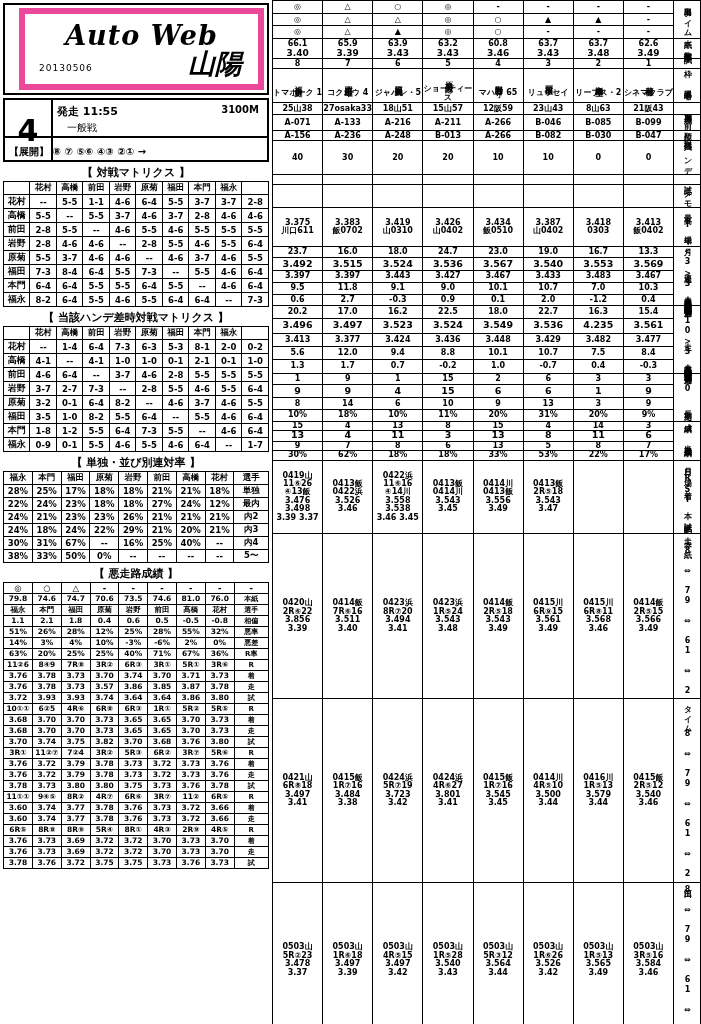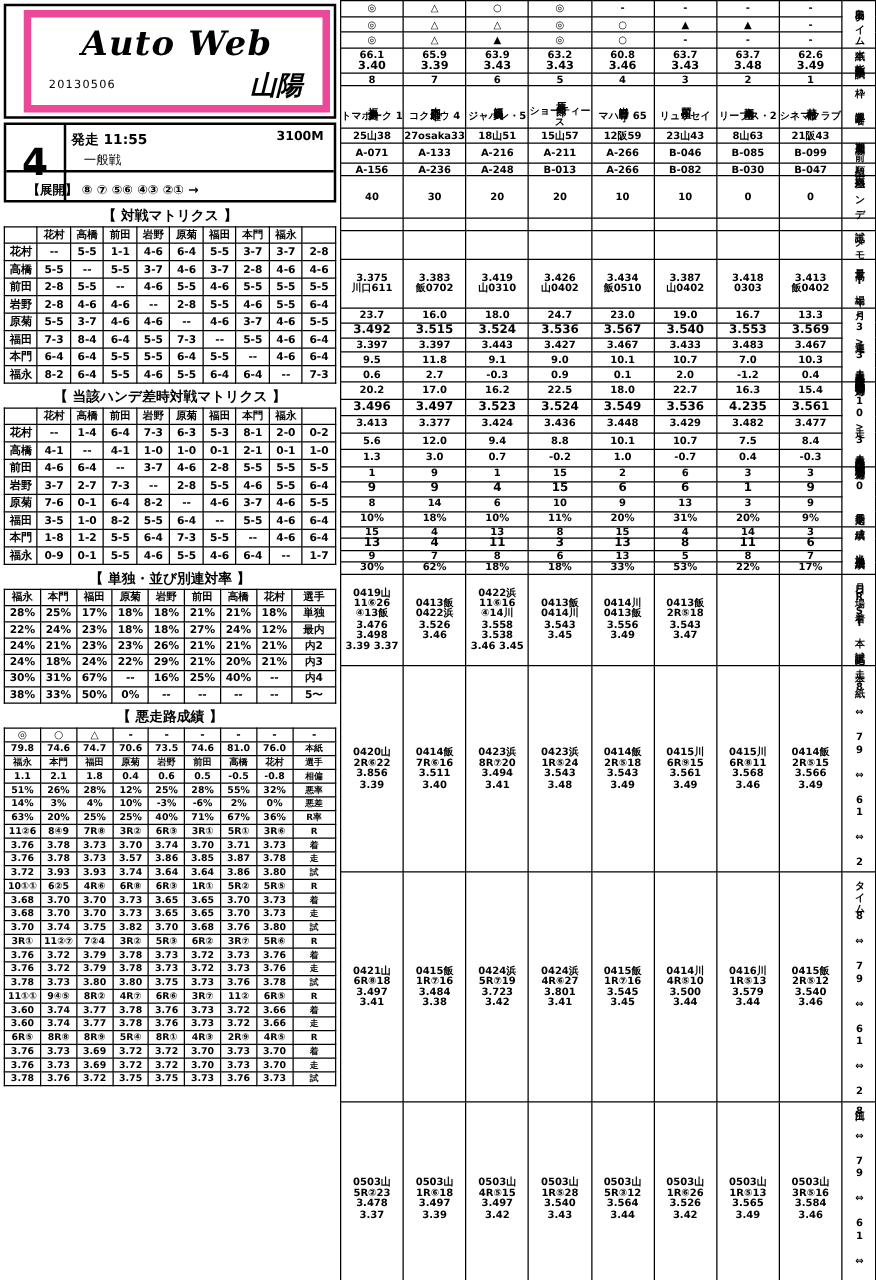--- a/index.html
+++ b/index.html
@@ -10,29 +10,29 @@
 
   
   table{border-collapse:collapse;}
   td,th{border:1px solid #000;padding:0;text-align:center;vertical-align:middle;font-weight:bold;}
 
   
   .logo-box{border:2px solid #000;margin:3px;height:88px;position:relative;background:#fff;}
   .logo-inner{border:6px solid #ec4899;position:absolute;left:3px;top:3px;right:3px;bottom:3px;margin-left:11px;}
   .logo-title{font-family:"DejaVu Serif","Liberation Serif",serif;font-style:italic;font-weight:bold;font-size:27px;letter-spacing:1px;text-align:center;margin-top:6px;}
   .logo-date{font-size:9px;letter-spacing:1px;margin-left:14px;margin-top:12px;}
-  .logo-sanyo{position:absolute;right:16px;bottom:2px;font-size:21px;font-style:italic;font-weight:bold;font-family:"DejaVu Serif","Liberation Serif",serif;}
+  .logo-sanyo{position:absolute;right:16px;bottom:2px;font-size:27px;font-style:italic;font-weight:bold;font-family:"DejaVu Serif","Liberation Serif",serif;}
 
   
   .racehead{margin:0 3px;border:2px solid #000;height:60px;position:relative;}
   .rh-num{position:absolute;left:0;top:0;width:46px;height:100%;border-right:2px solid #000;font-size:30px;font-weight:bold;display:flex;align-items:center;justify-content:center;}
   .rh-time{position:absolute;left:52px;top:4px;font-size:11px;font-weight:bold;}
   .rh-dist{position:absolute;right:8px;top:4px;font-size:10px;font-weight:bold;}
   .rh-kind{position:absolute;left:62px;top:21px;font-size:10px;}
-  .rh-tenkai{position:absolute;left:17px;bottom:1px;font-size:10px;font-weight:bold;white-space:nowrap;}
+  .rh-tenkai{position:absolute;left:4px;bottom:1px;font-size:10px;font-weight:bold;white-space:nowrap;}
   .rh-div{position:absolute;left:0;right:0;top:36px;border-top:2px solid #000;}
 
   .sect-title{text-align:center;font-size:11px;font-weight:bold;margin:3px 0 1px 0;}
 
   .t-matrix{width:266px;margin:0 3px;font-size:8.5px;}
   .t-matrix td{height:11px;}
   .t-matrix td.hd{font-size:8.5px;background:#fff;}
   .t-matrix td.nm{font-size:9px;}
 
   .t-rate{width:266px;margin:0 3px;font-size:8.5px;}
@@ -256,21 +256,21 @@
             <td class="">7-3</td>
             <td class="">--</td>
             <td class="">2-8</td>
             <td class="">5-5</td>
             <td class="">4-6</td>
             <td class="">5-5</td>
             <td class="">6-4</td>
           </tr>
           <tr>
             <td class="nm" style="width:26px">原菊</td>
-            <td class="">7-6</td>
+            <td class="">3-2</td>
             <td class="">0-1</td>
             <td class="">6-4</td>
             <td class="">8-2</td>
             <td class="">--</td>
             <td class="">4-6</td>
             <td class="">3-7</td>
             <td class="">4-6</td>
             <td class="">5-5</td>
           </tr>
           <tr>
@@ -919,21 +919,21 @@
             <td class="cellmulti">12.0</td>
             <td class="cellmulti">9.4</td>
             <td class="cellmulti">8.8</td>
             <td class="cellmulti">10.1</td>
             <td class="cellmulti">10.7</td>
             <td class="cellmulti">7.5</td>
             <td class="cellmulti">8.4</td>
           </tr>
           <tr>
             <td class="cellmulti">1.3</td>
-            <td class="cellmulti">3.0</td>
+            <td class="cellmulti">1.7</td>
             <td class="cellmulti">0.7</td>
             <td class="cellmulti">-0.2</td>
             <td class="cellmulti">1.0</td>
             <td class="cellmulti">-0.7</td>
             <td class="cellmulti">0.4</td>
             <td class="cellmulti">-0.3</td>
           </tr>
           <tr>
             <td class="cellmulti">1</td>
             <td class="cellmulti">9</td>

